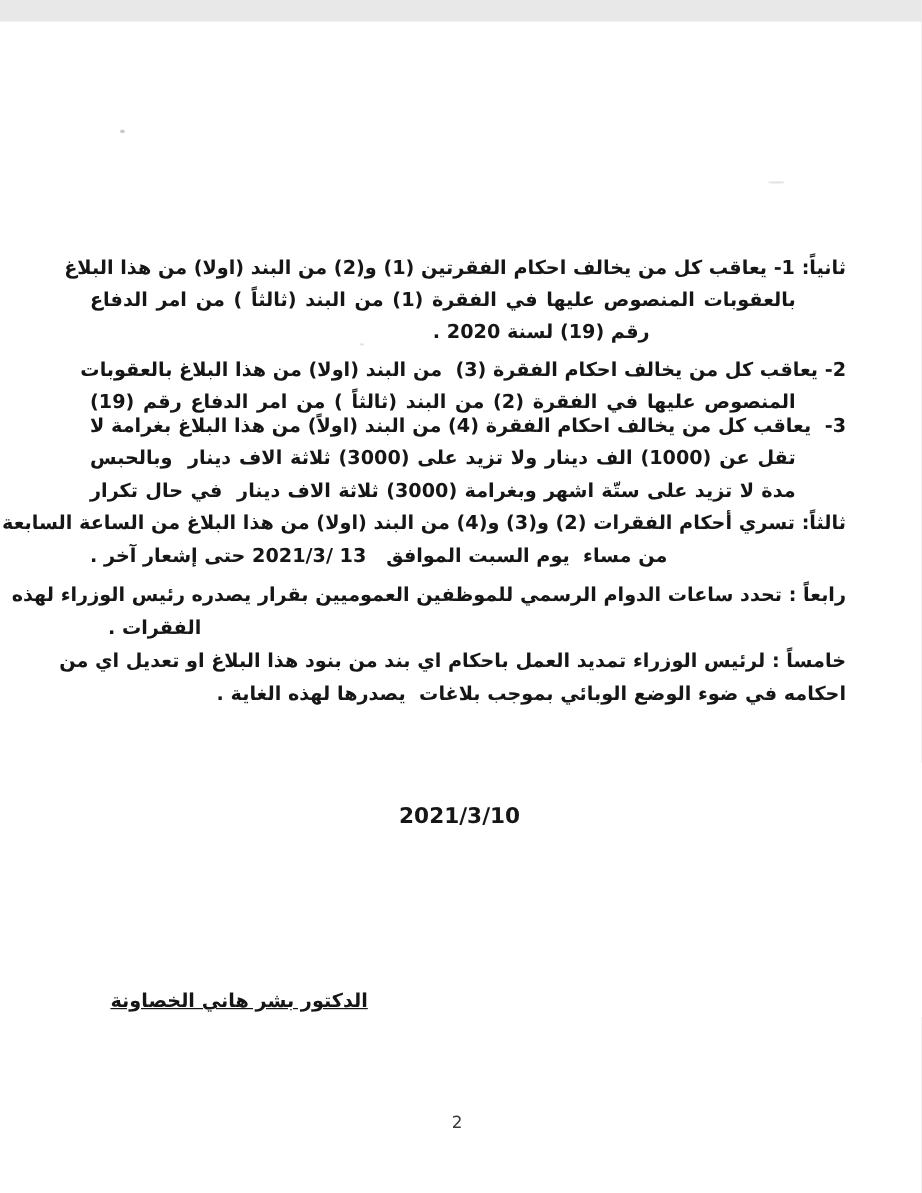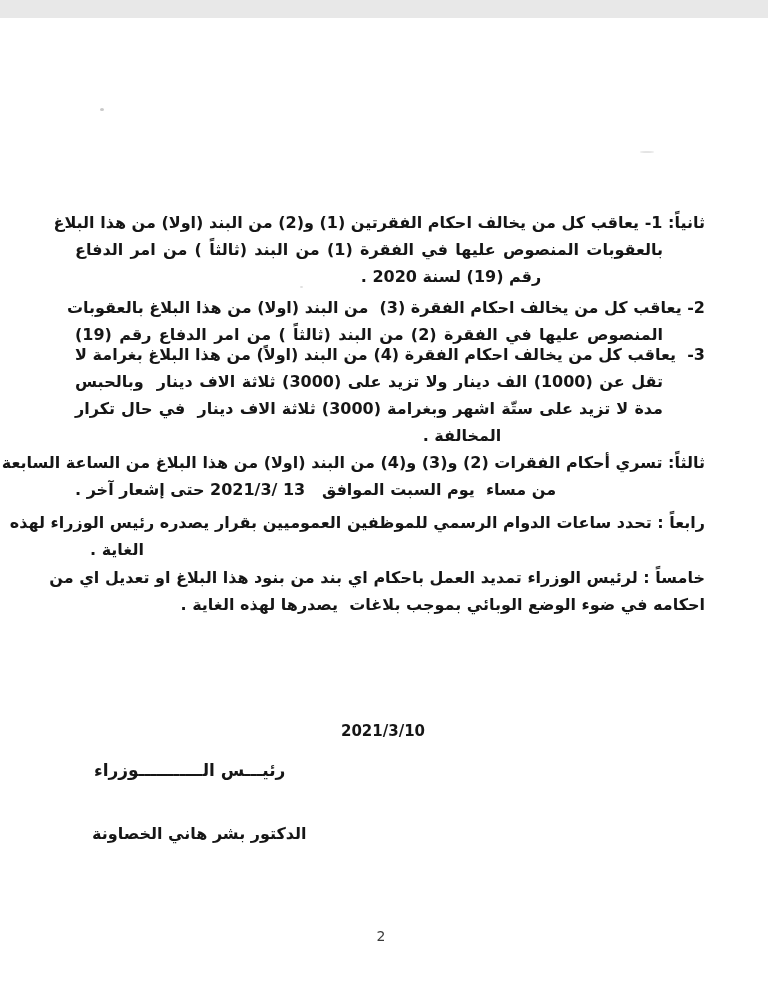--- a/index.html
+++ b/index.html
@@ -32,31 +32,31 @@
   .pl122{padding-left:0;padding-right:0;text-align:center;padding-left:122px;}
   .pl142{text-align:center;padding-left:142px;}
   .pl144{text-align:center;padding-left:144px;}
   .lastleft{text-align:left;padding-left:15px;}
   .m-p2{margin-top:4px;}
   .m-p3{margin-top:-7px;}
   .m-p4{margin-top:0;}
   .m-p5{margin-top:6px;}
   .m-p6{margin-top:1px;}
   .date{
-    position:absolute;left:75px;top:702px;width:616px;
-    text-align:center;font-size:15px;direction:ltr;
+    position:absolute;left:75px;top:652px;width:616px;
+    text-align:center;font-size:18px;direction:ltr;
     line-height:22px;
   }
   .sig-title{
     position:absolute;left:94px;top:740px;
     font-size:17px;line-height:24px;white-space:nowrap;
   }
   .sig-name{
     position:absolute;left:92px;top:804px;
-    font-size:16px;line-height:24px;white-space:nowrap;
+    font-size:16px;line-height:24px;white-space:nowrap;text-decoration:underline;
   }
   .pagenum{
     position:absolute;left:0;top:910px;width:762px;
     text-align:center;font-weight:400;font-size:14px;color:#3a3a3a;
     direction:ltr;
   }
   .speck{position:absolute;background:#c9c9c9;border-radius:50%;}
   .speck.s1{left:100px;top:90px;width:4px;height:3px;}
   .speck.s2{left:640px;top:133px;width:14px;height:2px;opacity:.5;}
   .speck.s3{left:300px;top:268px;width:3px;height:2px;opacity:.6;}
@@ -76,43 +76,41 @@
 
     <div class="para m-p2">
       <div class="line just">2- يعاقب كل من يخالف احكام الفقرة (3) &nbsp;من البند (اولا) من هذا البلاغ بالعقوبات</div>
       <div class="line just cont">المنصوص عليها في الفقرة (2) من البند (ثالثاً ) من امر الدفاع رقم (19)</div>
     </div>
 
     <div class="para m-p3">
       <div class="line just">3- &nbsp;يعاقب كل من يخالف احكام الفقرة (4) من البند (اولاً) من هذا البلاغ بغرامة لا</div>
       <div class="line just cont">تقل عن (1000) الف دينار ولا تزيد على (3000) ثلاثة الاف دينار &nbsp;وبالحبس</div>
       <div class="line just cont">مدة لا تزيد على ستّة اشهر وبغرامة (3000) ثلاثة الاف دينار &nbsp;في حال تكرار</div>
-      <div class="line pl144">المخالفة .</div>
     </div>
 
     <div class="para m-p4">
       <div class="line just">ثالثاً: تسري أحكام الفقرات (2) و(3) و(4) من البند (اولا) من هذا البلاغ من الساعة السابعة</div>
       <div class="line r">من مساء&nbsp; يوم السبت الموافق &nbsp;&nbsp;13 /2021/3 حتى إشعار آخر .</div>
     </div>
 
     <div class="para m-p5">
       <div class="line just">رابعاً : تحدد ساعات الدوام الرسمي للموظفين العموميين بقرار يصدره رئيس الوزراء لهذه</div>
-      <div class="line lastleft">الغاية .</div>
+      <div class="line lastleft">الفقرات .</div>
     </div>
 
     <div class="para m-p6">
       <div class="line just">خامساً : لرئيس الوزراء تمديد العمل باحكام اي بند من بنود هذا البلاغ او تعديل اي من</div>
       <div class="line c">احكامه في ضوء الوضع الوبائي بموجب بلاغات &nbsp;يصدرها لهذه الغاية .</div>
     </div>
 
   </div>
 
   <div class="date">2021/3/10</div>
 
-  <div class="sig-title">رئيـــس الـــــــــــوزراء</div>
 
   <div class="sig-name">الدكتور بشر هاني الخصاونة</div>
 
   <div class="pagenum">2</div>
 
   <div class="speck s1"></div>
   <div class="speck s2"></div>
   <div class="speck s3"></div>
 
 </div>

